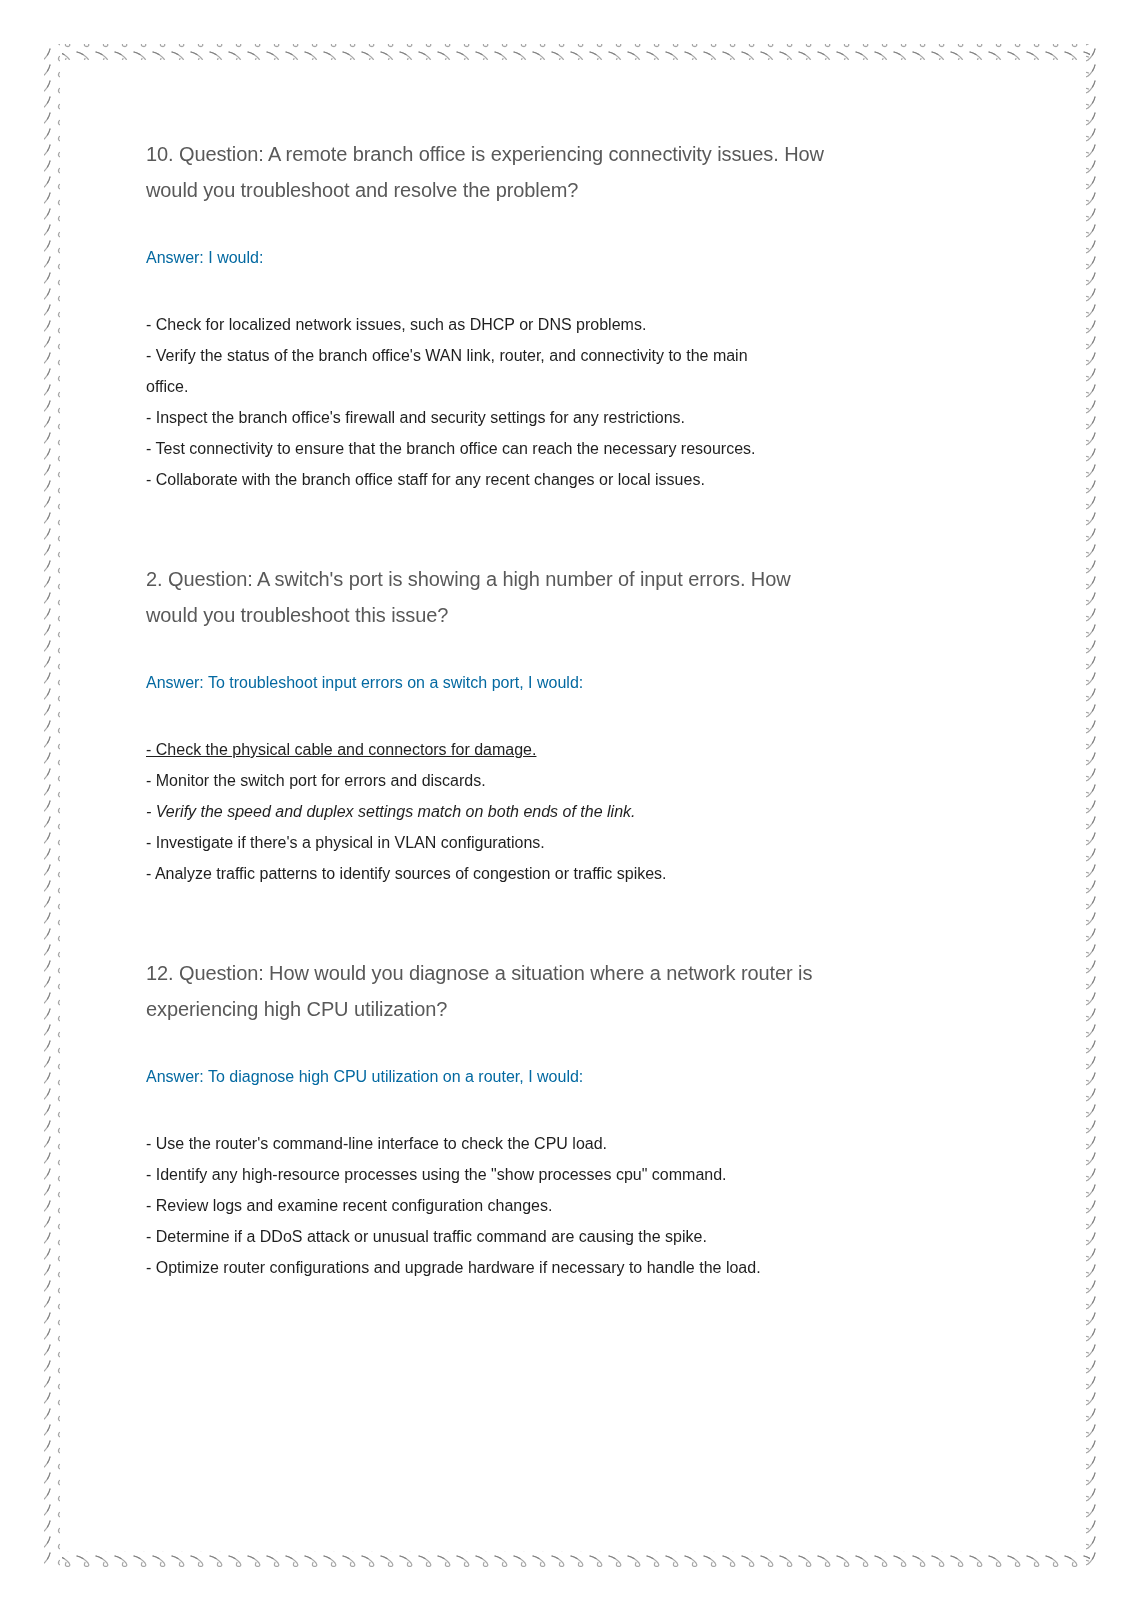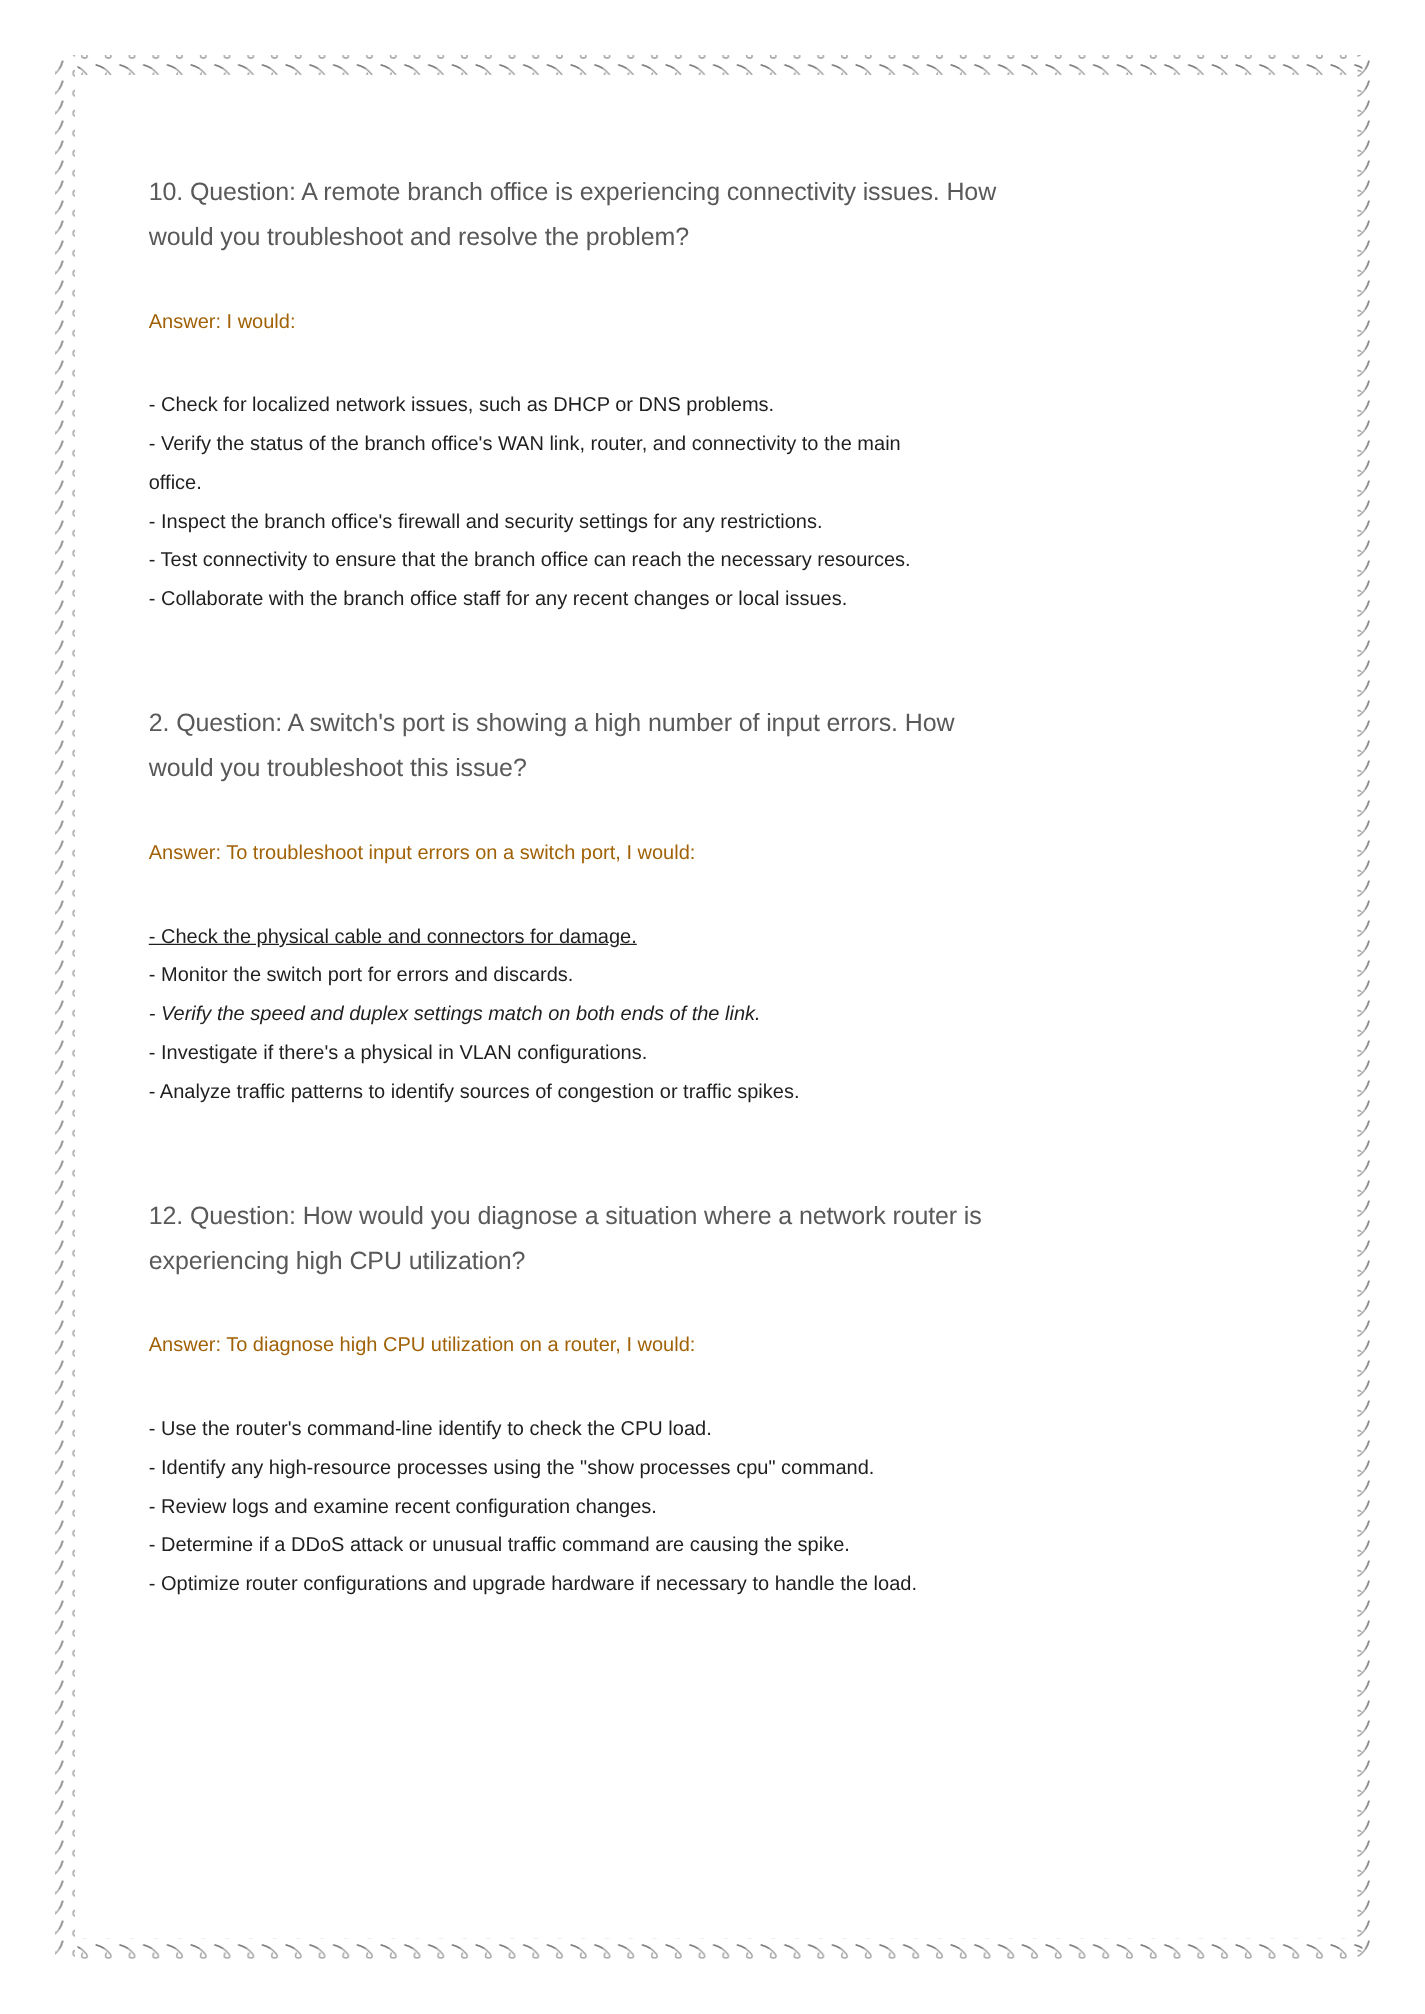--- a/index.html
+++ b/index.html
@@ -16,40 +16,40 @@
     font-family: "Liberation Sans", sans-serif;
   }
   .border-svg {
     position: absolute;
     left: 0;
     top: 0;
     pointer-events: none;
   }
   .content {
     position: absolute;
-    left: 119px;
+    left: 146px;
     top: 136px;
     width: 845px;
   }
   .qa-section {
     margin: 0 0 66px 0;
   }
   .question-heading {
     font-size: 20px;
     line-height: 36px;
     color: #595959;
     letter-spacing: -0.1px;
     white-space: pre-wrap;
     margin: 0 0 34px 0;
     font-weight: 400;
   }
   .answer-intro {
     font-size: 16px;
     line-height: 31px;
-    color: #a16207;
+    color: #0369a1;
     margin: 0 0 36px 0;
     white-space: pre-wrap;
   }
   .bullet-block {
     margin: 0;
   }
   .bullet-line {
     font-size: 16px;
     line-height: 31px;
     color: #1f1f1f;
@@ -104,21 +104,21 @@
           <p class="bullet-line" style="margin: 0px;">- Investigate if there's a physical in VLAN configurations.</p>
           <p class="bullet-line" style="margin: 0px;">- Analyze traffic patterns to identify sources of congestion or traffic spikes.</p>
         </div>
     </div>
 
     <div class="qa-section">
       <p class="question-heading">12. Question: How would you diagnose a situation where a network router is
 experiencing high CPU utilization?</p>
       <p class="answer-intro">Answer: To diagnose high CPU utilization on a router, I would:</p>
       <div class="bullet-block">
-          <p class="bullet-line" style="margin: 0px;">- Use the router's command-line identify to check the CPU load.</p>
+          <p class="bullet-line" style="margin: 0px;">- Use the router's command-line interface to check the CPU load.</p>
           <p class="bullet-line" style="margin: 0px;">- Identify any high-resource processes using the "show processes cpu" command.</p>
           <p class="bullet-line" style="margin: 0px;">- Review logs and examine recent configuration changes.</p>
           <p class="bullet-line" style="margin: 0px;">- Determine if a DDoS attack or unusual traffic command are causing the spike.</p>
           <p class="bullet-line" style="margin: 0px;">- Optimize router configurations and upgrade hardware if necessary to handle the load.</p>
         </div>
     </div>
   </div>
 
 </div>
 

